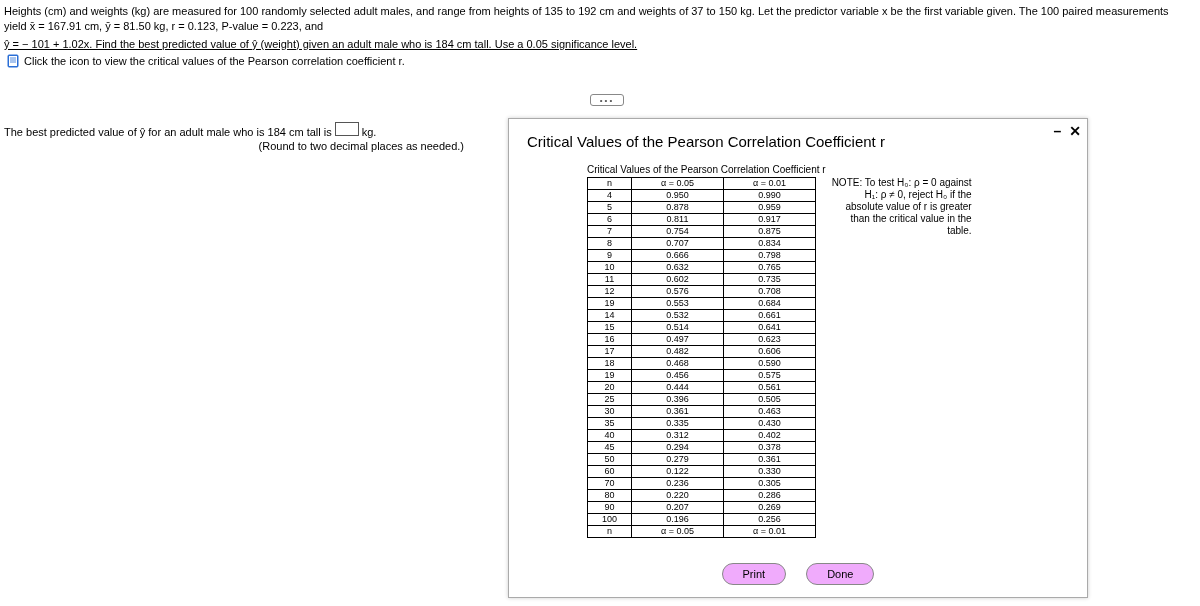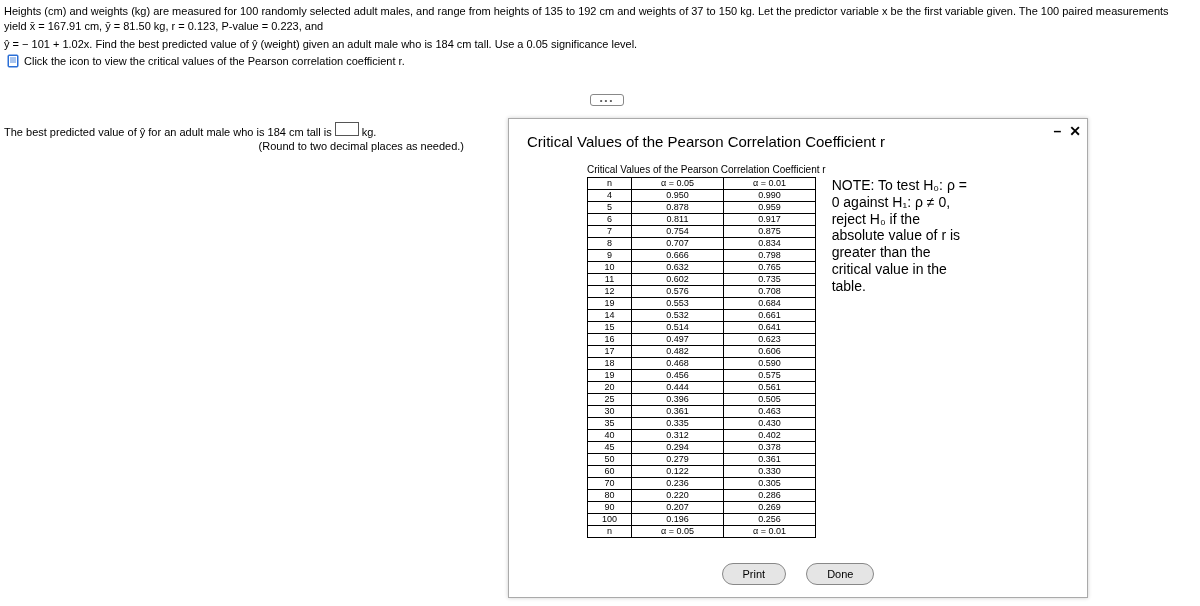--- a/index.html
+++ b/index.html
@@ -13,20 +13,21 @@
     height: 606px;
     position: relative;
     overflow: hidden;
   }
   .top-text {
     padding: 4px 6px 2px 4px;
     line-height: 1.4;
   }
   .top-text .line2 {
     margin-top: 2px;
+    text-decoration: underline;
   }
   .icon-link {
     display: flex;
     align-items: center;
     gap: 4px;
     padding-left: 6px;
   }
   .doc-icon {
     width: 14px;
     height: 14px;
@@ -118,40 +119,41 @@
     border: 1px solid #000;
     padding: 0 4px;
     text-align: center;
     height: 11px;
     line-height: 11px;
   }
   table.cv .col-n { width: 44px; }
   table.cv .col-a { width: 92px; }
   table.cv th { font-weight: normal; }
   .note-box {
-    font-size: 14px;
+    font-size: 10px;
     max-width: 140px;
     line-height: 1.2;
     padding-top: 13px;
+    text-align: right;
   }
   .modal-footer {
     position: absolute;
     bottom: 12px;
     left: 0;
     right: 0;
     display: flex;
     justify-content: center;
     gap: 20px;
   }
   .btn {
     border: 1px solid #888;
     border-radius: 14px;
     padding: 4px 20px;
     font-size: 11px;
-    background: #e5e5e5;
+    background: #f0abfc;
     cursor: pointer;
   }
 </style>
 </head>
 <body>
 
 <div class="top-text">
   <div>Heights (cm) and weights (kg) are measured for 100 randomly selected adult males, and range from heights of 135 to 192 cm and weights of 37 to 150 kg. Let the predictor variable x be the first variable given. The 100 paired measurements yield x̄ = 167.91 cm, ȳ = 81.50 kg, r = 0.123, P-value = 0.223, and</div>
   <div class="line2">ŷ = − 101 + 1.02x. Find the best predicted value of ŷ (weight) given an adult male who is 184 cm tall. Use a 0.05 significance level.</div>
 </div>

